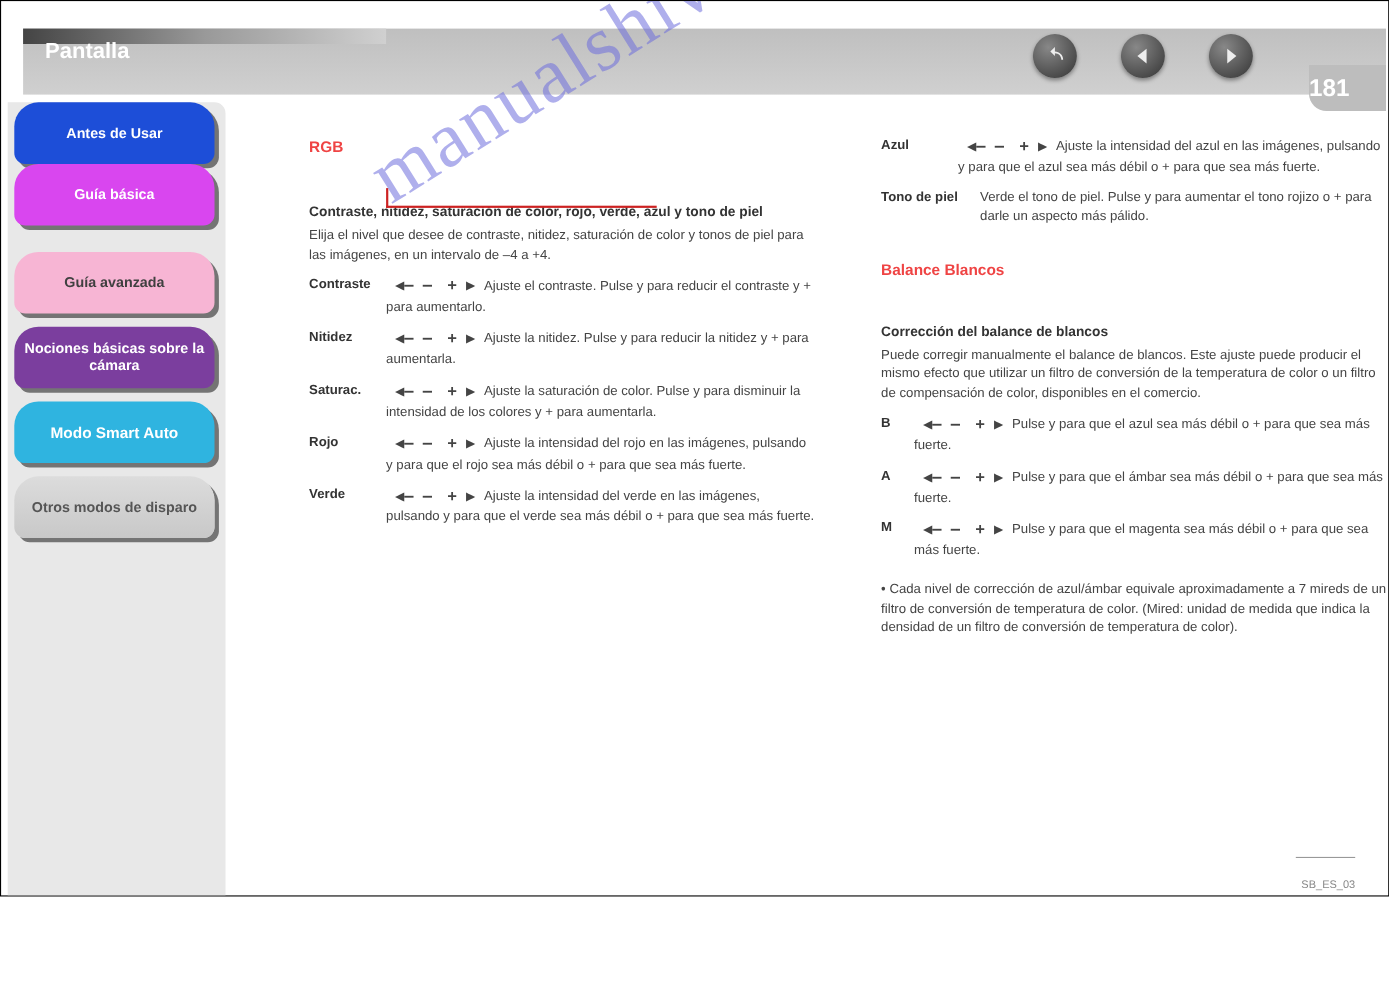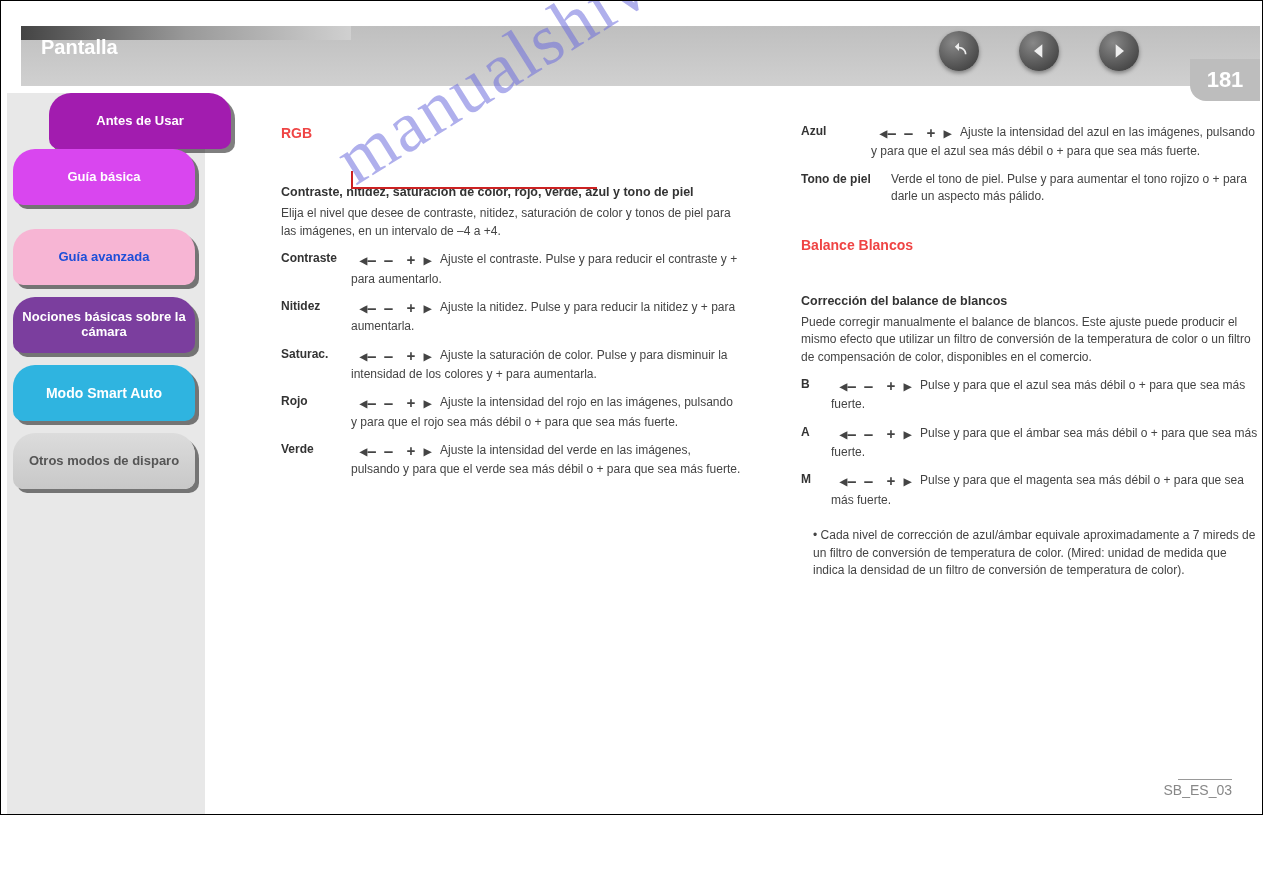--- a/index.html
+++ b/index.html
@@ -9,27 +9,27 @@
   .topbar { position: absolute; top: 25px; left: 20px; right: 2px; height: 60px; background: linear-gradient(to bottom, #bfbfbf, #d0d0d0); }
   .topbar-fade { position: absolute; top: 25px; left: 20px; width: 330px; height: 14px; background: linear-gradient(to right, #444, #999, #d0d0d0); }
   .topbar-title { position: absolute; top: 35px; left: 40px; color: #fff; font-size: 20px; font-weight: bold; }
   
   .nav-btn { position: absolute; top: 30px; width: 40px; height: 40px; border-radius: 50%; background: radial-gradient(circle at 35% 30%, #888, #333); box-shadow: 0 2px 4px rgba(0,0,0,.4); display: flex; align-items: center; justify-content: center; cursor: pointer; }
   .nav-btn.back { left: 938px; }
   .nav-btn.prev { left: 1018px; }
   .nav-btn.next { left: 1098px; }
   .nav-btn svg { width: 20px; height: 20px; fill: #eee; }
   
-  .right-page-tab { position: absolute; top: 58px; right: 2px; width: 70px; height: 42px; background: #bdbdbd; border-radius: 0 0 0 16px; text-align: center; line-height: 42px; color: #fff; font-size: 22px; font-weight: bold; }
+  .right-page-tab { position: absolute; top: 58px; right: 2px; width: 70px; height: 42px; background: #bdbdbd; border-radius: 0 0 0 16px; line-height: 42px; color: #fff; font-size: 22px; font-weight: bold; }
   
   .sidebar { position: absolute; left: 6px; top: 92px; width: 198px; bottom: 0; background: #e8e8e8; border-radius: 0 10px 0 0; }
   .tab { position: absolute; left: 12px; width: 182px; height: 56px; border-radius: 22px 22px 10px 10px; box-shadow: 4px 4px 0 rgba(0,0,0,.5); color: #fff; font-size: 13px; font-weight: bold; display: flex; align-items: center; justify-content: center; text-align: center; padding: 0 6px; line-height: 1.15; cursor: pointer; }
-  .tab.red    { top: 92px;  background: #a21caf; margin-left: 36px; }
+  .tab.red    { top: 92px;  background: #1d4ed8; }
   .tab.green  { top: 148px; background: #d946ef; }
-  .tab.pink   { top: 228px; background: #f7b5d4; color:#1d4ed8;}
+  .tab.pink   { top: 228px; background: #f7b5d4; color:#404040;}
   .tab.purple { top: 296px; background: #7b3e9e; }
   .tab.cyan   { top: 364px; background: #2fb4e0; font-size: 14px; }
   .tab.gray   { top: 432px; background: linear-gradient(to bottom,#dcdcdc,#c8c8c8); color:#555;}
   
   .bottom-tab { position: absolute; left: 0; width: 178px; height: 30px; background: linear-gradient(to bottom,#6ea4e0,#3b72c4); border-radius: 14px 14px 4px 4px; box-shadow: 3px 3px 0 rgba(0,0,0,.4); color: #fff; font-size: 14px; font-weight: bold; line-height: 30px; cursor: pointer;}
   .bottom-tab.t1 { top: 818px; }
   .bottom-tab.t2 { top: 854px; }
   
   .content { position: absolute; left: 210px; top: 92px; right: 10px; bottom: 10px; }
   
@@ -45,21 +45,21 @@
   .item-row { display: flex; align-items: flex-start; margin: 10px 0; justify-content: space-between; }
   .item-label { width: 70px; flex-shrink: 0; font-weight: bold; color:#333;}
   .pm { display:inline-flex; gap:14px; margin: 0 8px; font-weight:bold; font-size:14px; vertical-align:middle;}
   .pm .m::before{content:"◀– ";} .pm .p::after{content:" ▶";} 
   .pm .m, .pm .p { font-family: monospace; }
   .item-desc { flex: 1; }
   
   .watermark { position: absolute; left: 320px; top: 130px; font-size: 72px; color: rgba(110,110,220,.55); transform: rotate(-32deg); transform-origin: left top; pointer-events: none; font-family: Georgia, 'Times New Roman', serif; letter-spacing: 2px; white-space: nowrap;}
   
   .footer-line { position: absolute; right: 30px; bottom: 34px; width: 54px; border-top: 1px solid #999;}
-  .footer-text { position: absolute; right: 30px; bottom: 16px; font-size: 14px; color: #888;}
+  .footer-text { position: absolute; right: 30px; bottom: 4px; font-size: 10px; color: #888;}
   
   .arrow-glyph { font-family: Arial; font-weight:bold;}
 </style>
 </head>
 <body>
 
 <div class="page">
 
   <div class="topbar"></div>
   <div class="topbar-fade"></div>
@@ -187,21 +187,21 @@
             </span><span>Pulse  y  para que el ámbar sea más débil o  +  para que sea más fuerte.</span></div>
       </div>
       <div class="item-row">
         <div class="item-label" style="width:30px">M</div>
         <div class="item-desc"><span class="pm">
               <span class="m arrow-glyph">–</span>
               <span class="p arrow-glyph">+</span>
             </span><span>Pulse  y  para que el magenta sea más débil o  +  para que sea más fuerte.</span></div>
       </div>
 
-      <div class="para" style="margin-top:18px;margin-left:12px;">• Cada nivel de corrección de azul/ámbar equivale aproximadamente a 7 mireds de un filtro de conversión de temperatura de color. (Mired: unidad de medida que indica la densidad de un filtro de conversión de temperatura de color).</div>
+      <div class="para" style="margin-top:18px;">• Cada nivel de corrección de azul/ámbar equivale aproximadamente a 7 mireds de un filtro de conversión de temperatura de color. (Mired: unidad de medida que indica la densidad de un filtro de conversión de temperatura de color).</div>
     </div>
 
   </div>
 
   <div class="watermark">manualshive.com</div>
 
   <div class="footer-line"></div>
   <div class="footer-text">SB_ES_03</div>
 
 </div>

